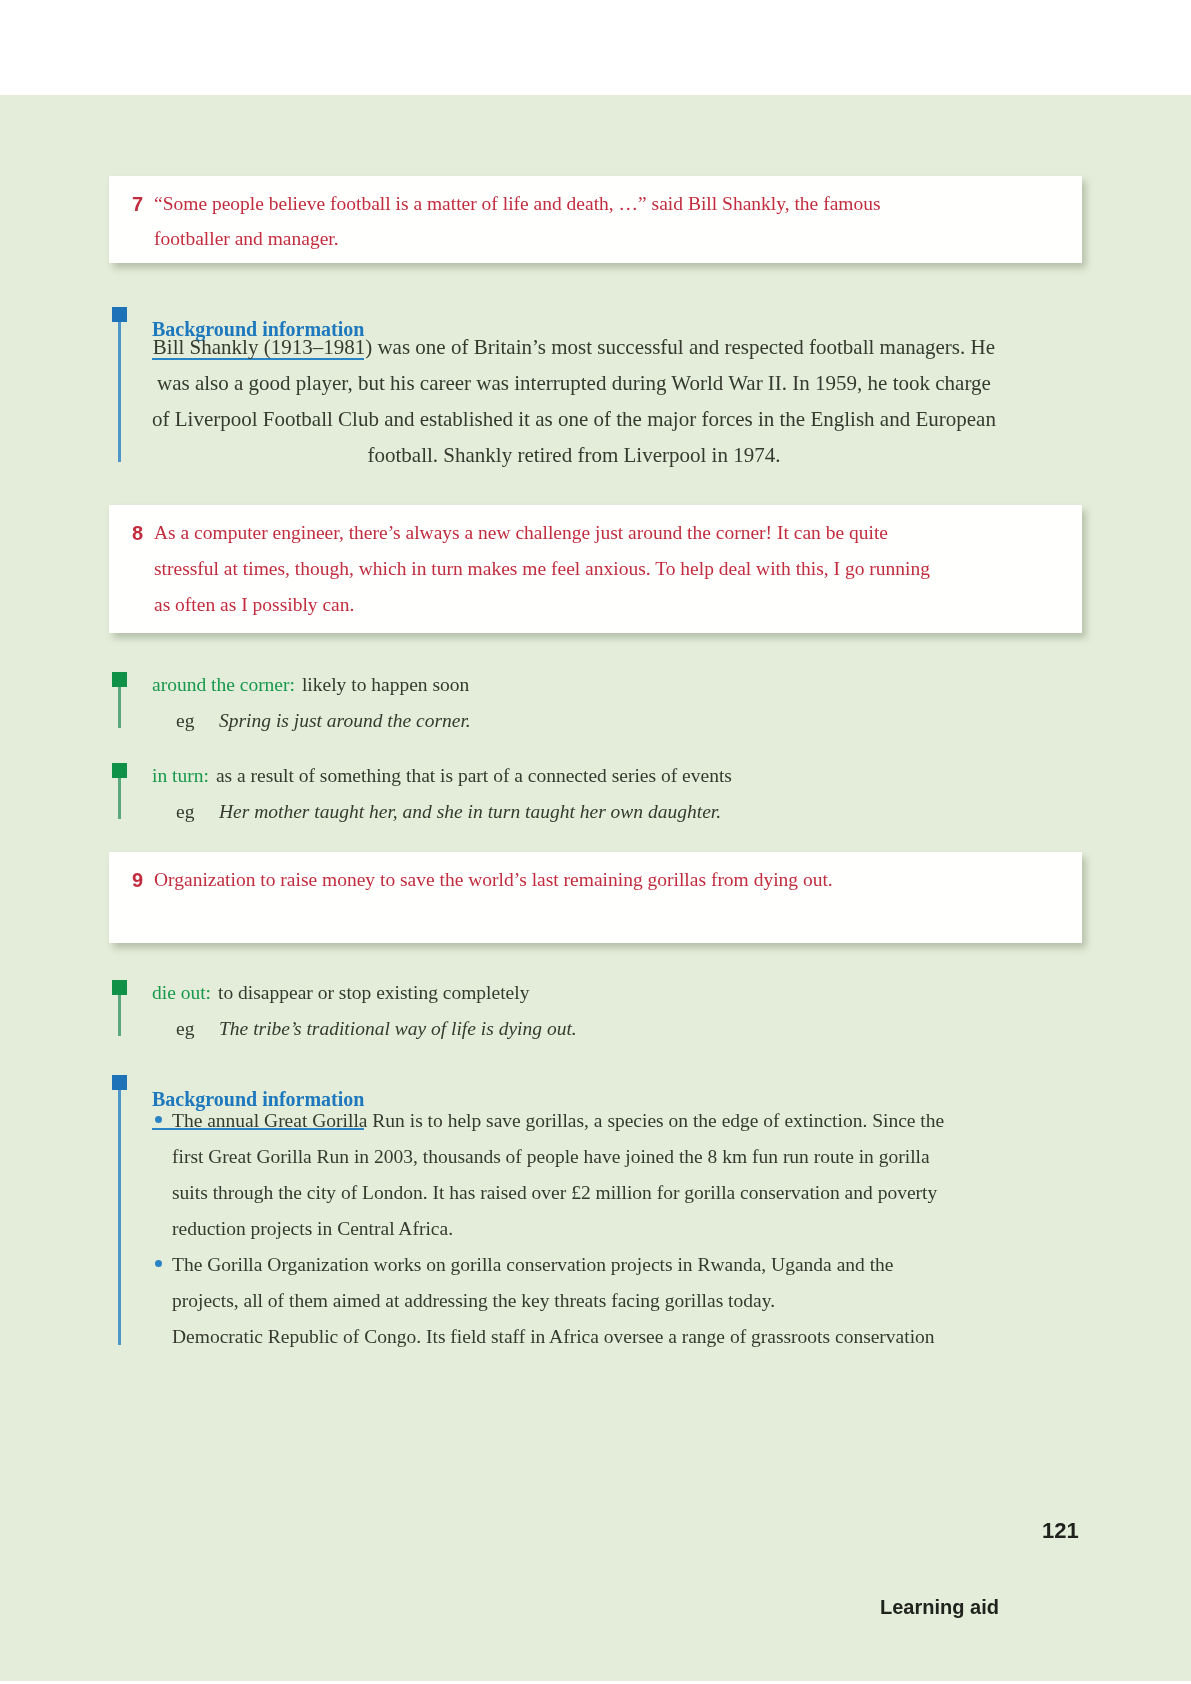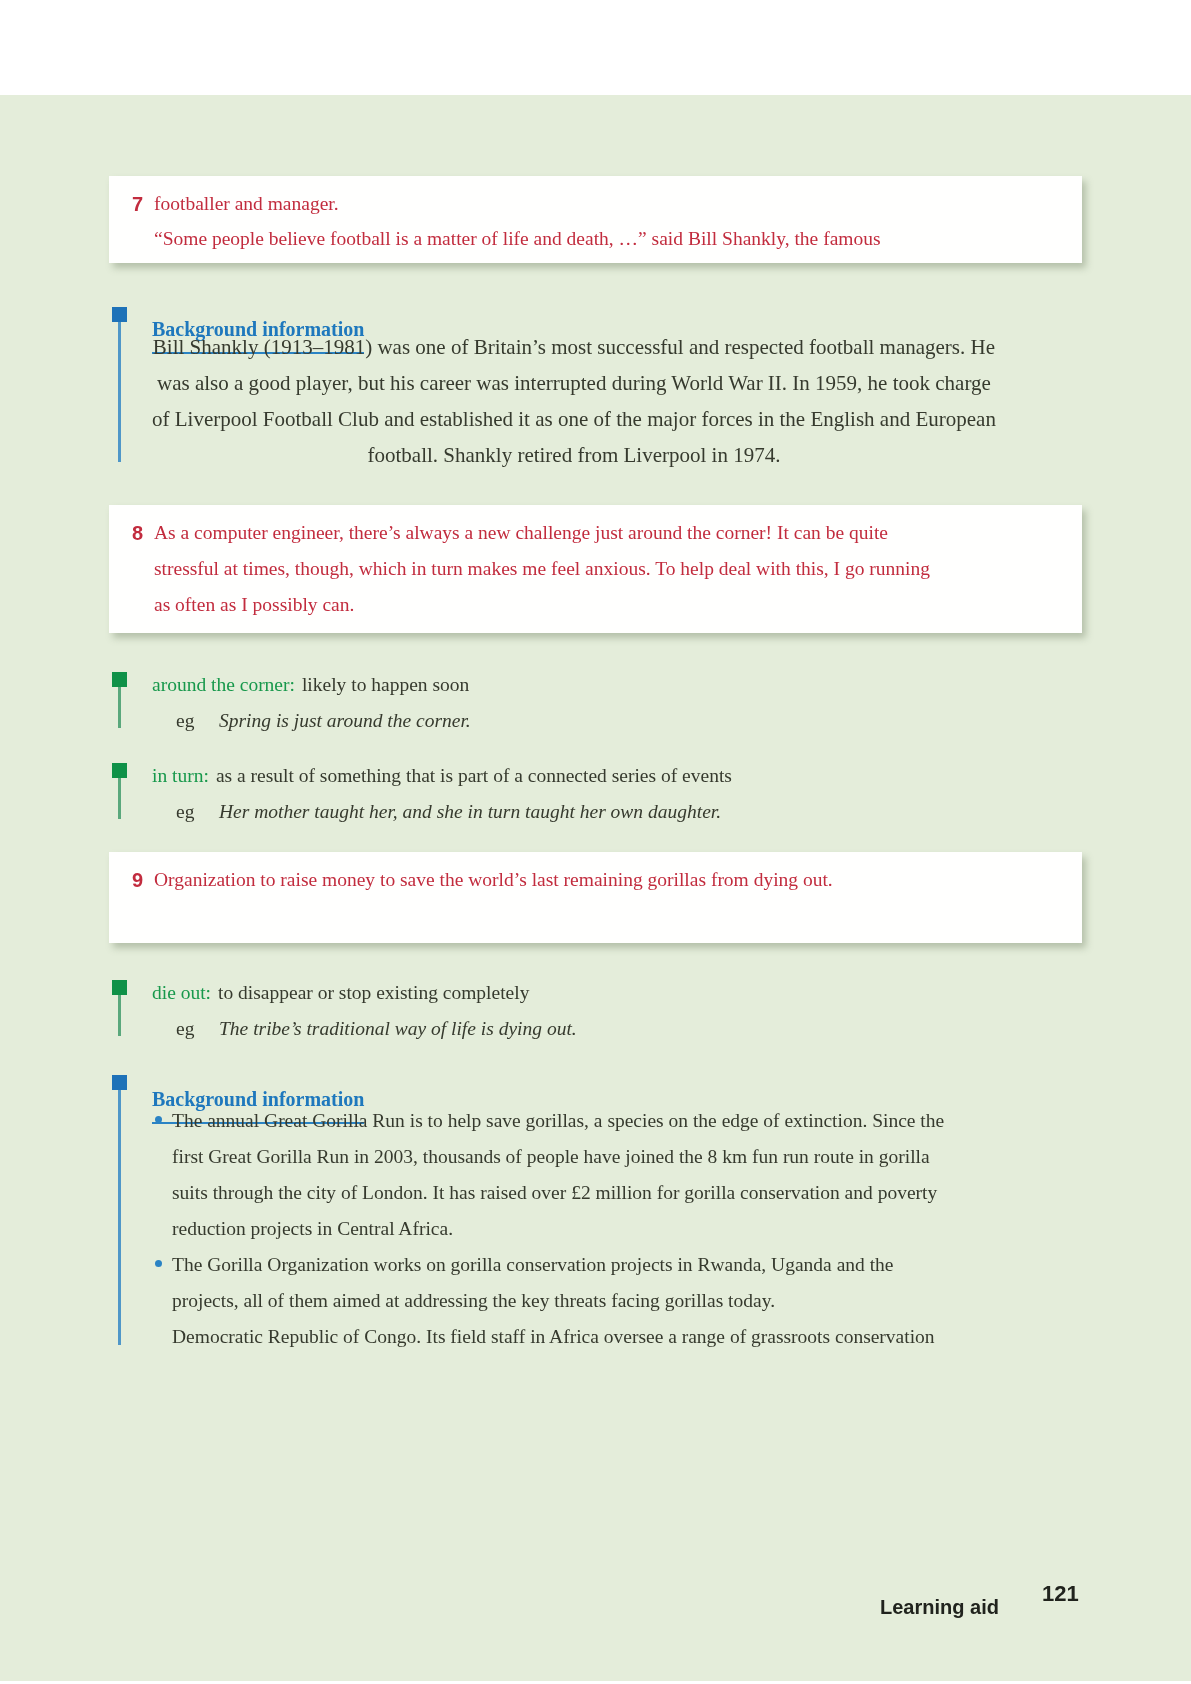--- a/index.html
+++ b/index.html
@@ -26,21 +26,21 @@
   
   .abs-sec{position:absolute;left:0;width:1191px;}
   .sq{position:absolute;left:112px;width:15px;height:15px;}
   .sq.blue{background:var(--sq-blue);}
   .sq.green{background:var(--sq-green);}
   .vline{position:absolute;left:118px;width:3px;}
   .vline.blue{background:var(--ln-blue);}
   .vline.green{background:var(--ln-green);}
 
   .bg-head{position:absolute;left:152px;top:2px;font-weight:bold;font-size:20px;line-height:24px;
-           color:var(--blue);border-bottom:2px solid #2a83c4;padding-bottom:11px;white-space:nowrap;margin-top:17px;}
+           color:var(--blue);border-bottom:2px solid #2a83c4;padding-bottom:17px;white-space:nowrap;margin-top:17px;}
   .bg-para{position:absolute;left:152px;top:31px;color:var(--ink);font-size:21px;text-align:center;}
 
   .sec-bg1{top:298px;}
   .sec-bg1 .sq{top:9px;}
   .sec-bg1 .vline{top:24px;height:140px;}
 
   .vocab .sq{top:5px;}
   .vocab .vline{top:20px;height:41px;}
   .vbody{position:absolute;left:152px;top:0;color:var(--ink);font-size:19.5px;}
   .term{font-weight:normal;color:var(--green);margin-right:7px;}
@@ -54,34 +54,34 @@
   .sec-bg2 .sq{top:7px;}
   .sec-bg2 .vline{top:22px;height:255px;}
   .bullet{position:absolute;left:0;width:1002px;}
   .bullet-1{top:35px;}
   .bullet-2{top:179px;}
   .dot{position:absolute;left:155px;top:13px;width:7px;height:7px;border-radius:50%;background:#2a83c4;}
   .bullet-lines{margin-left:172px;color:var(--ink);font-size:19.5px;}
 
   .footer-label{position:absolute;left:880px;top:1596px;font-family:"Liberation Sans",sans-serif;
                 font-weight:bold;font-size:20px;color:#20231d;}
-  .footer-page{position:absolute;left:1042px;top:1581px;font-family:"Liberation Sans",sans-serif;
+  .footer-page{position:absolute;left:1042px;top:1518px;font-family:"Liberation Sans",sans-serif;
                font-weight:bold;font-size:22px;color:#20231d;}
 </style>
 </head>
 <body>
 
 <div class="page">
   <div class="green-body"></div>
 
   <section class="quote-box box7">
     <div class="qnum">7</div>
     <div class="qtext">
+      <div class="line">“Some people believe football is a matter of life and death, …” said Bill Shankly, the famous</div>
       <div class="line">footballer and manager.</div>
-      <div class="line">“Some people believe football is a matter of life and death, …” said Bill Shankly, the famous</div>
     </div>
   </section>
 
   <section class="abs-sec sec-bg1">
     <span class="sq blue"></span>
     <span class="vline blue"></span>
     <h3 class="bg-head">Background information</h3>
     <div class="bg-para">
       <div class="line">Bill Shankly (1913–1981) was one of Britain’s most successful and respected football managers. He</div>
       <div class="line">was also a good player, but his career was interrupted during World War II. In 1959, he took charge</div>

